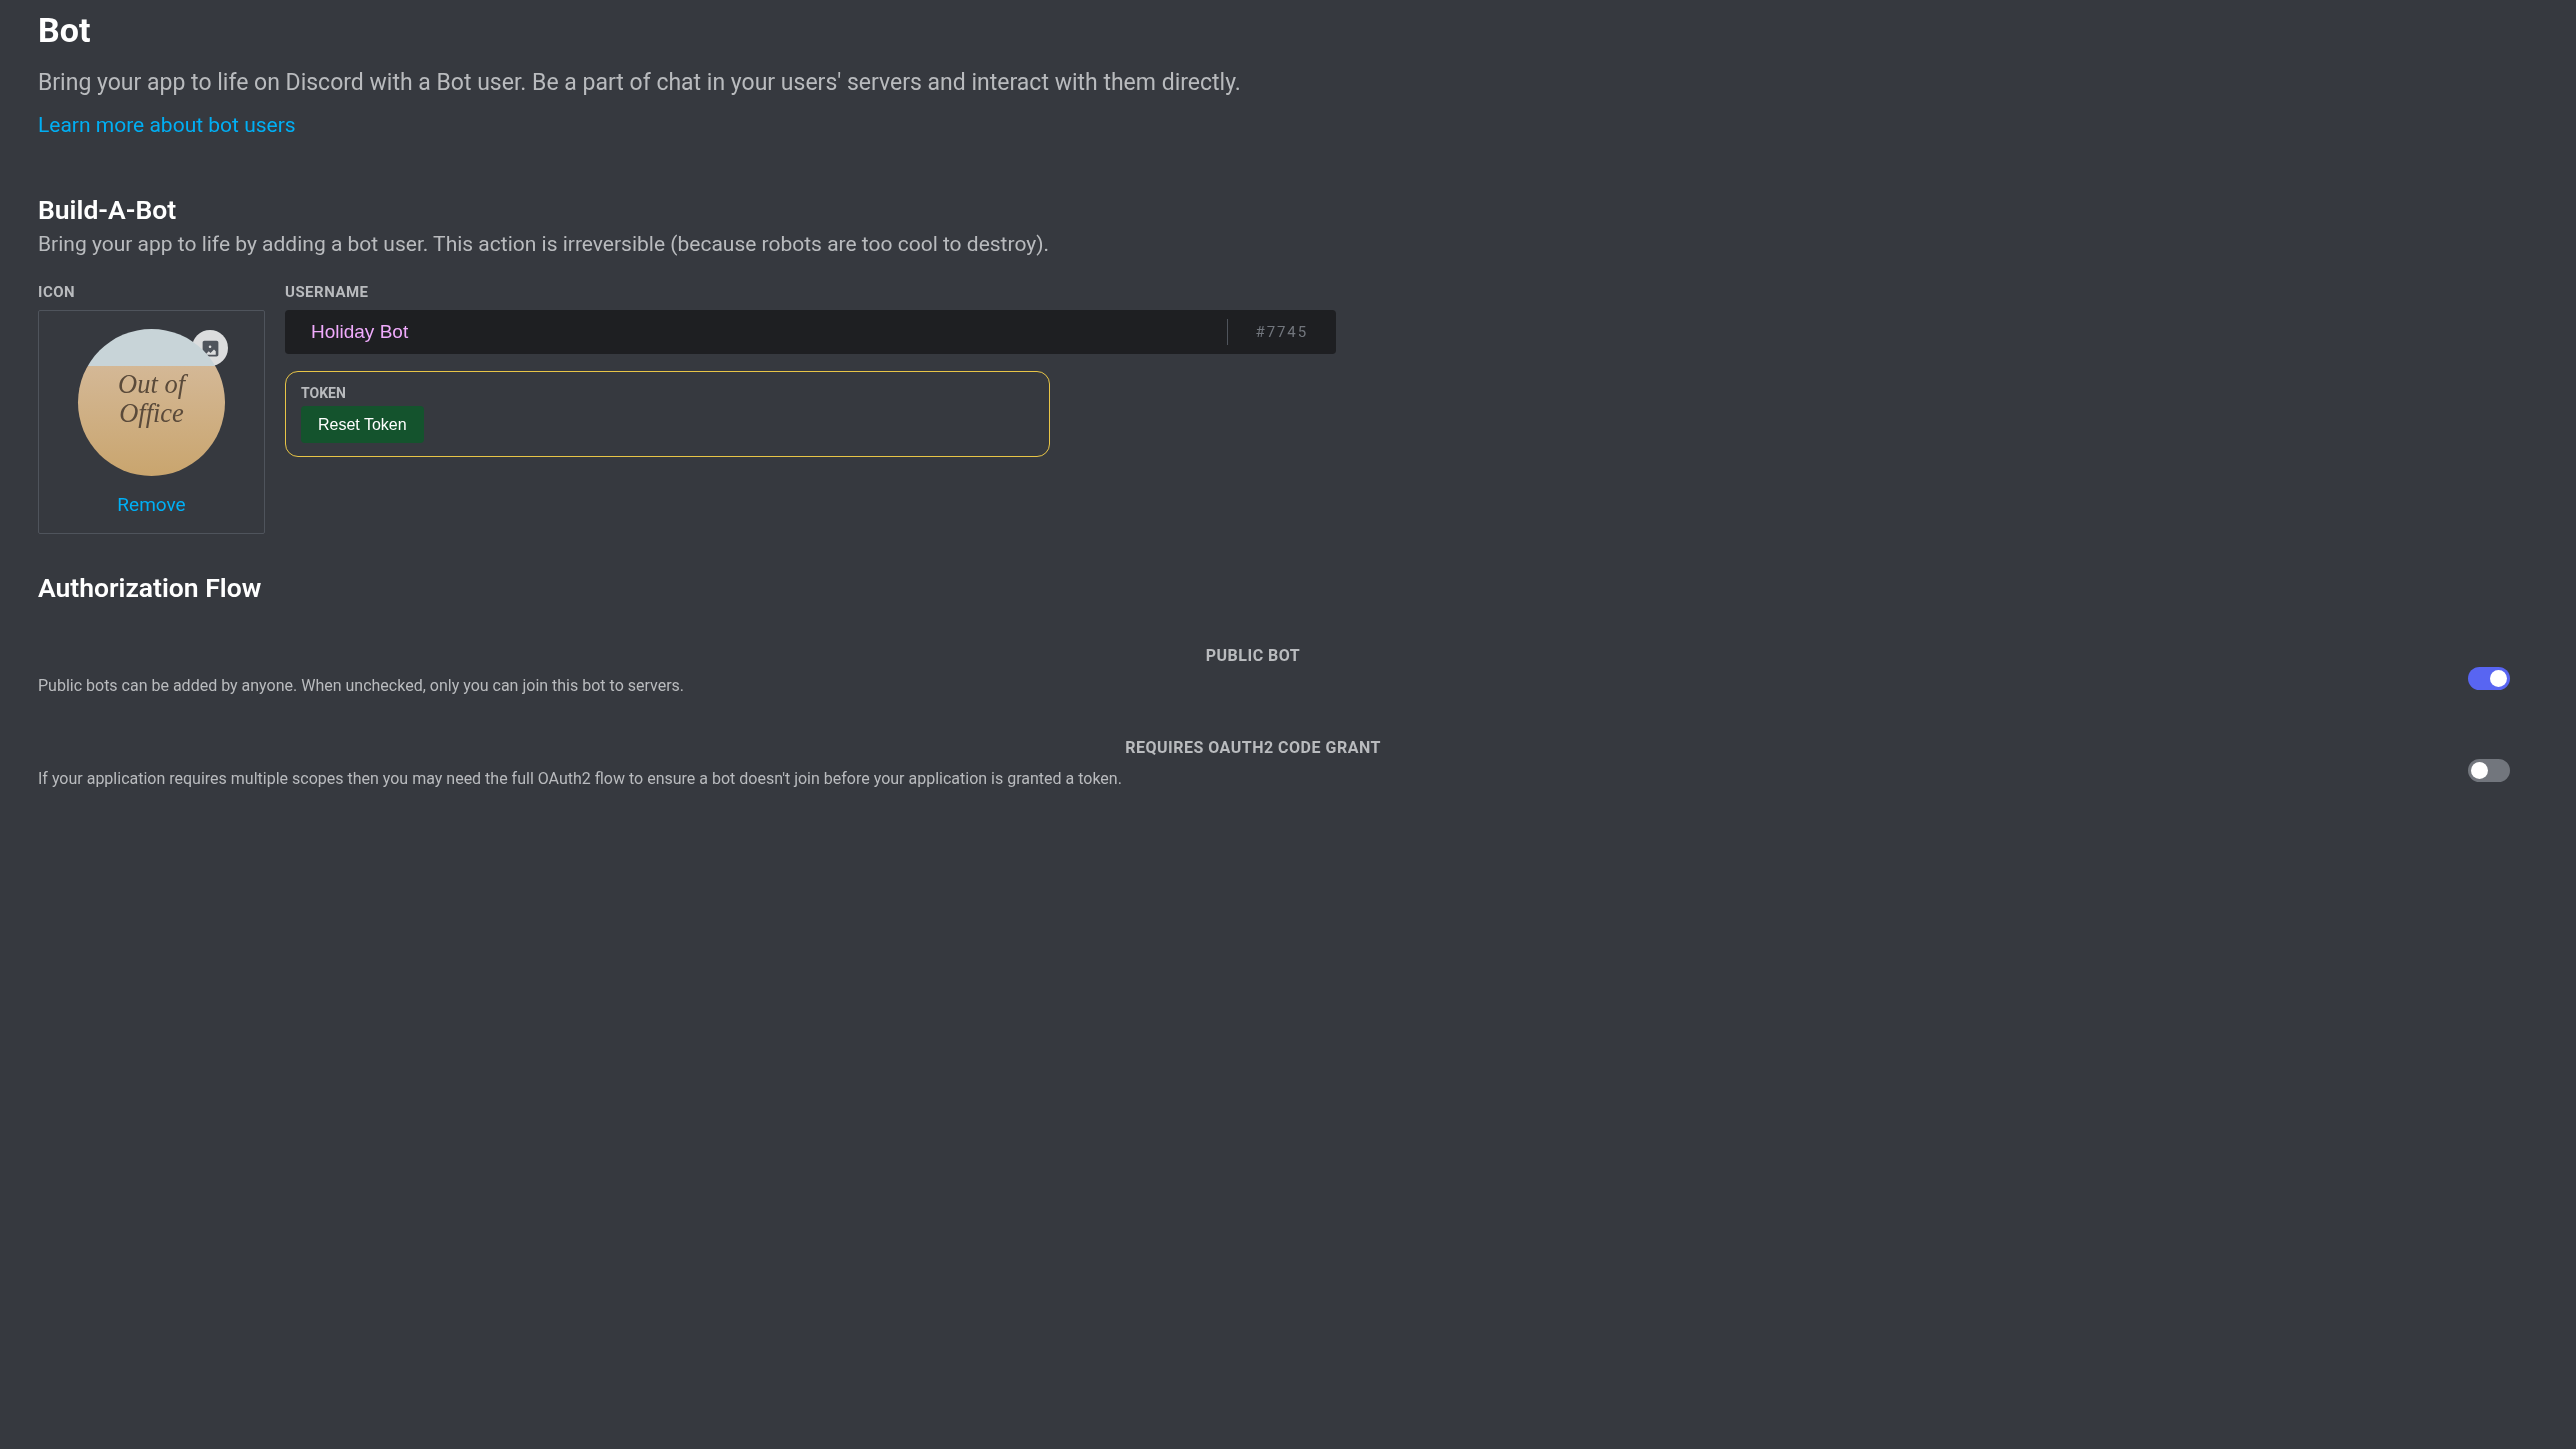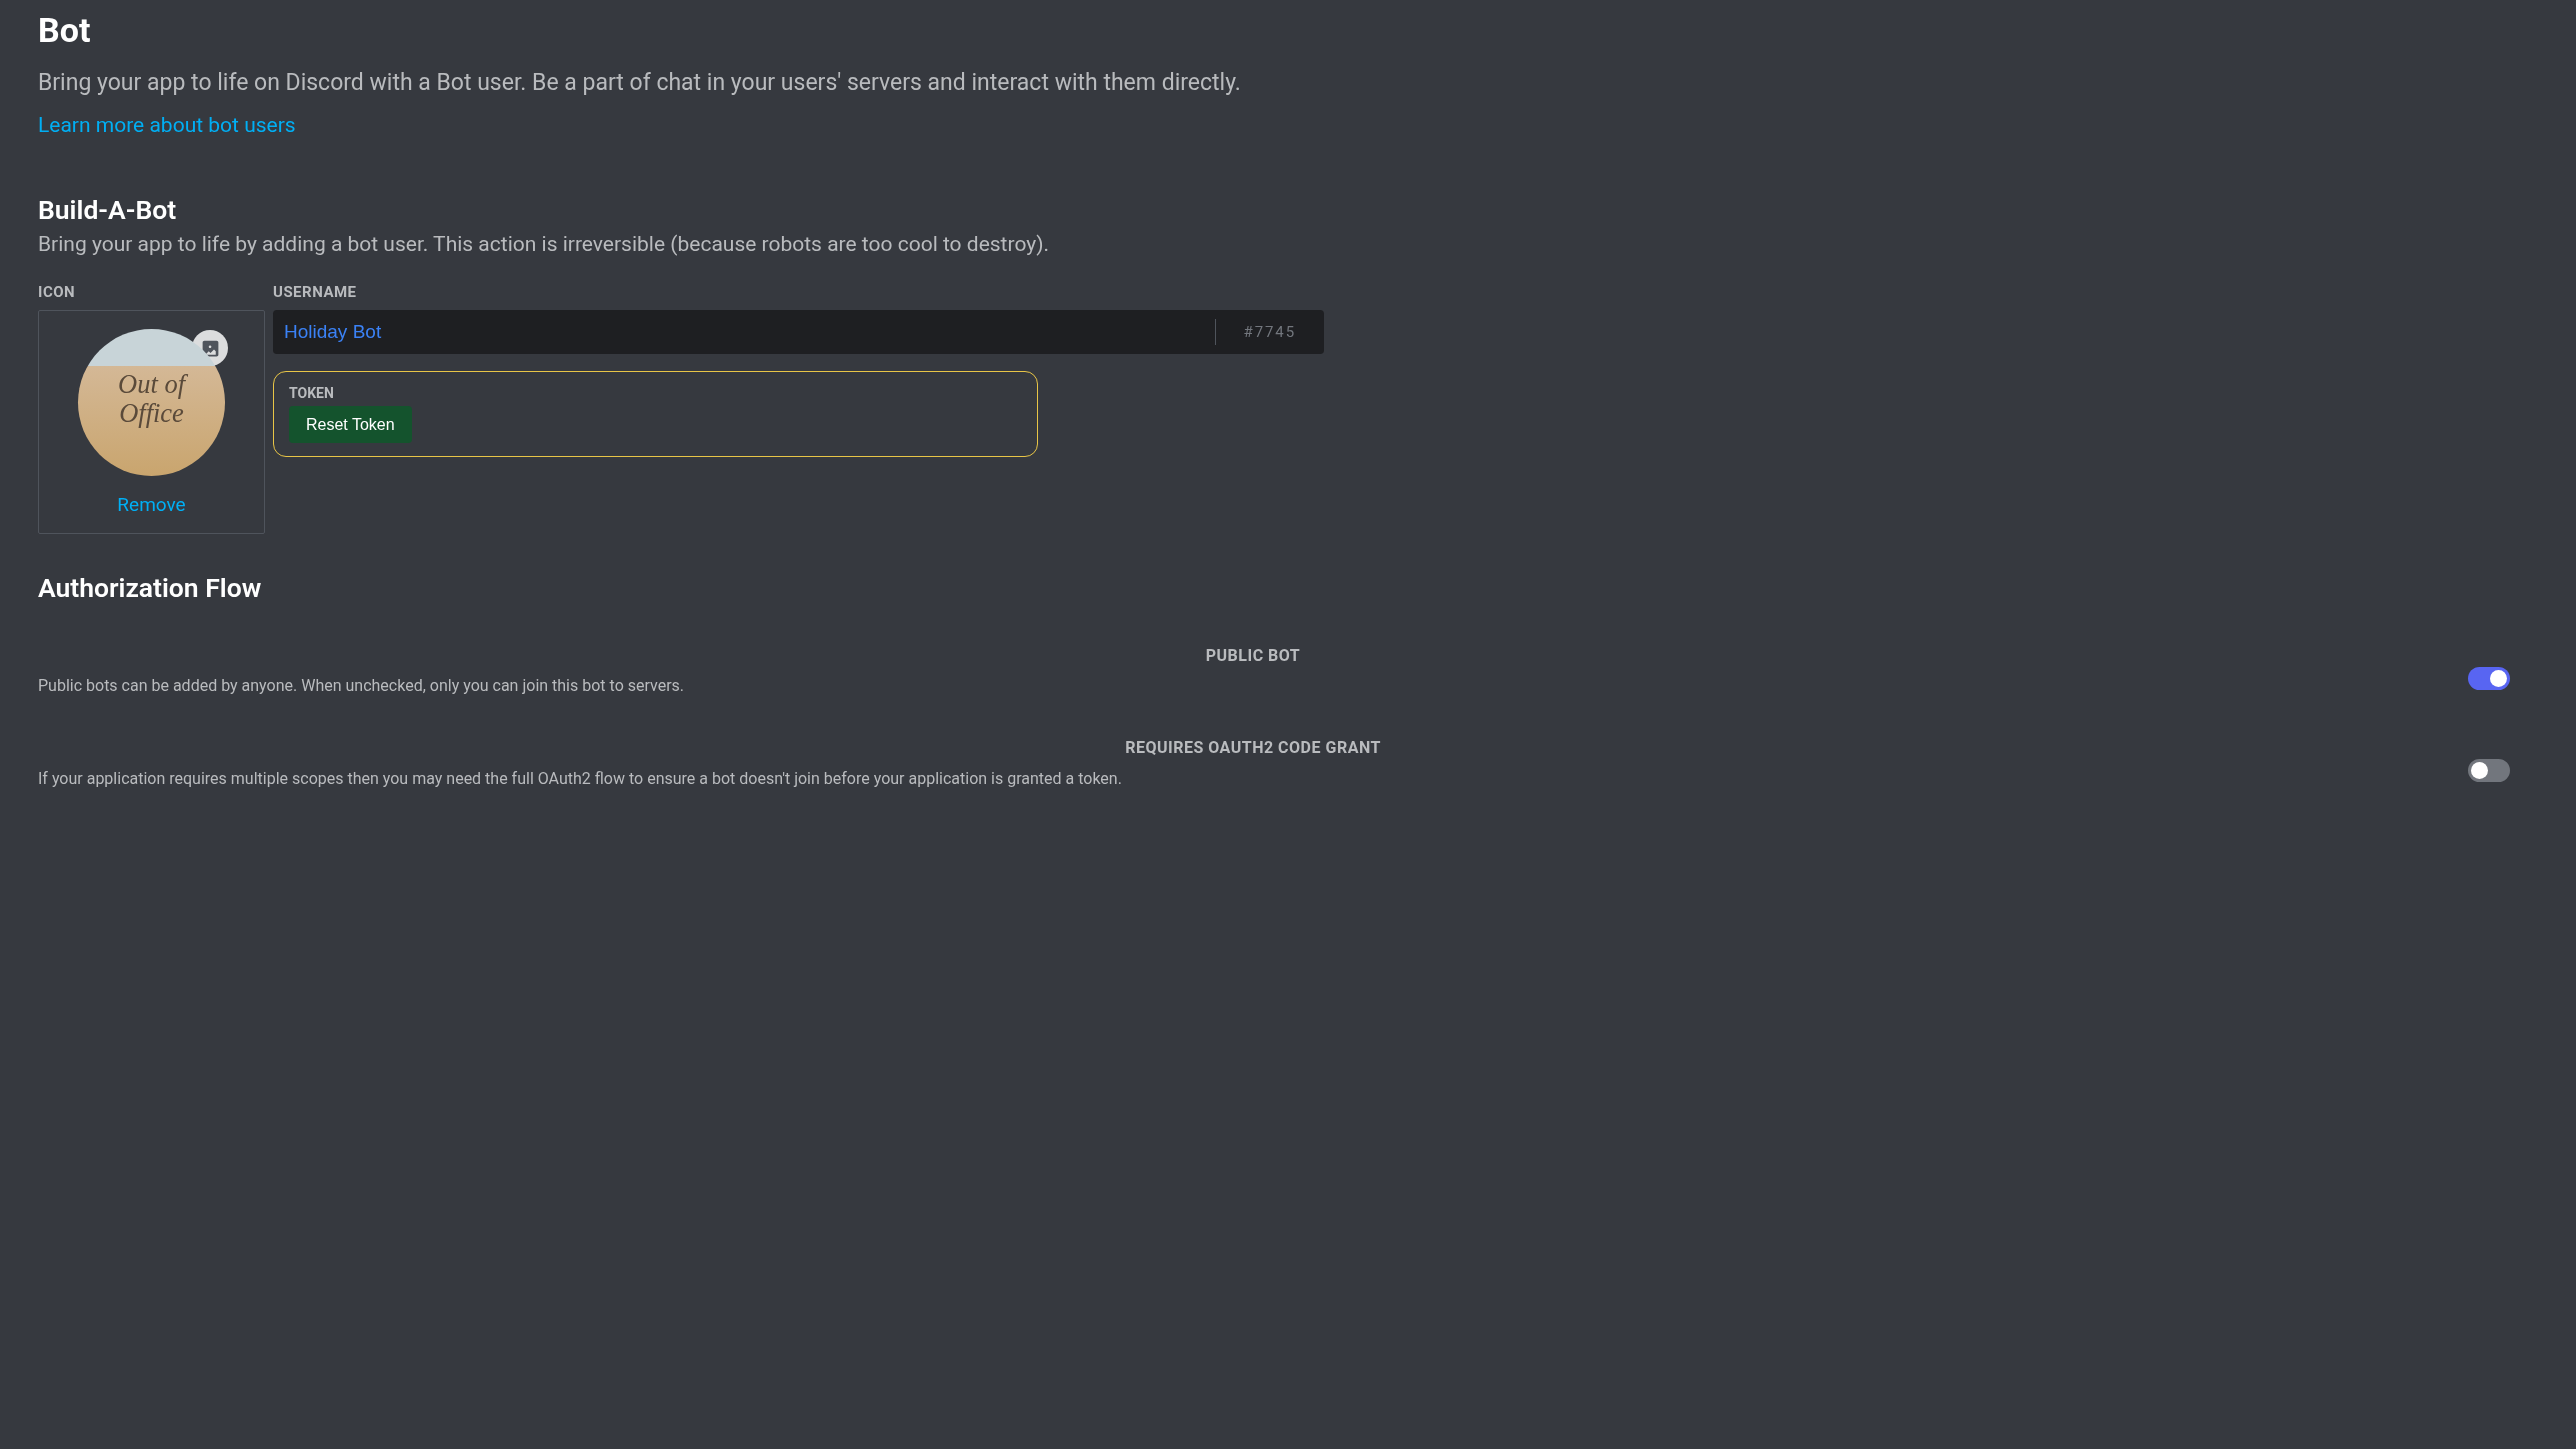--- a/index.html
+++ b/index.html
@@ -47,21 +47,21 @@
     }
     
     .section-description {
       font-size: 21px;
       color: #b9bbbe;
       margin-bottom: 26.5px;
     }
     
     .build-bot-row {
       display: flex;
-      gap: 8px;
+      gap: 20px;
       margin-bottom: 38px;
     }
     
     .icon-section {
       flex-shrink: 0;
     }
     
     .field-label {
       font-size: 15px;
       font-weight: 700;
@@ -143,23 +143,23 @@
       border-radius: 3.8px;
       height: 44px;
       align-items: center;
       margin-bottom: 17px;
     }
     
     .username-input {
       flex: 1;
       background: transparent;
       border: none;
-      color: #3b82f6;
+      color: #f0abfc;
       font-size: 19px;
-      padding: 0 11px;
+      padding: 0 26px;
       height: 100%;
       outline: none;
     }
     
     .username-divider {
       width: 0.9px;
       height: 26.5px;
       background: #4f545c;
     }
     

